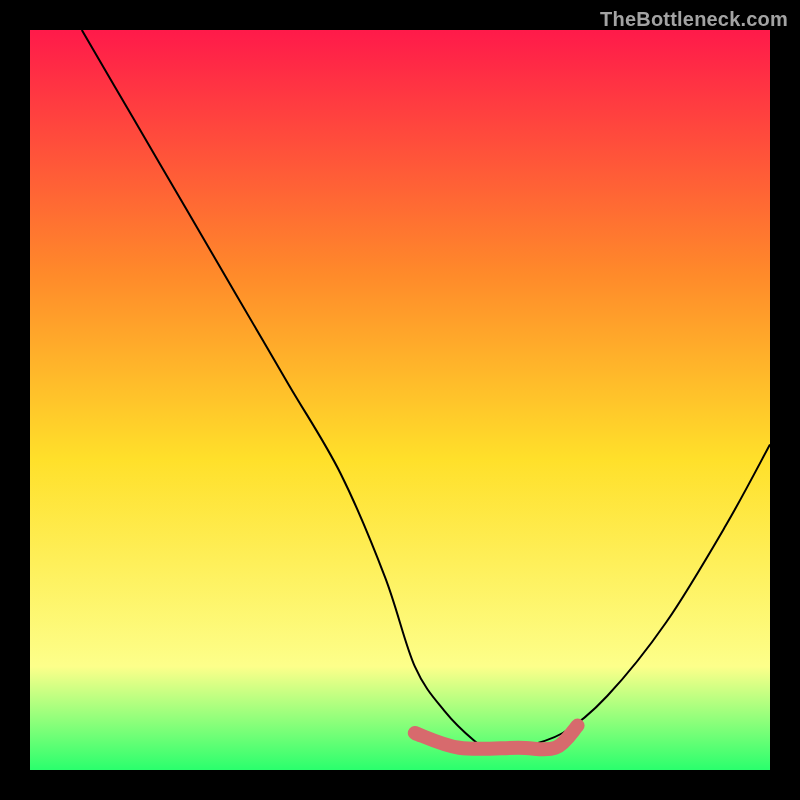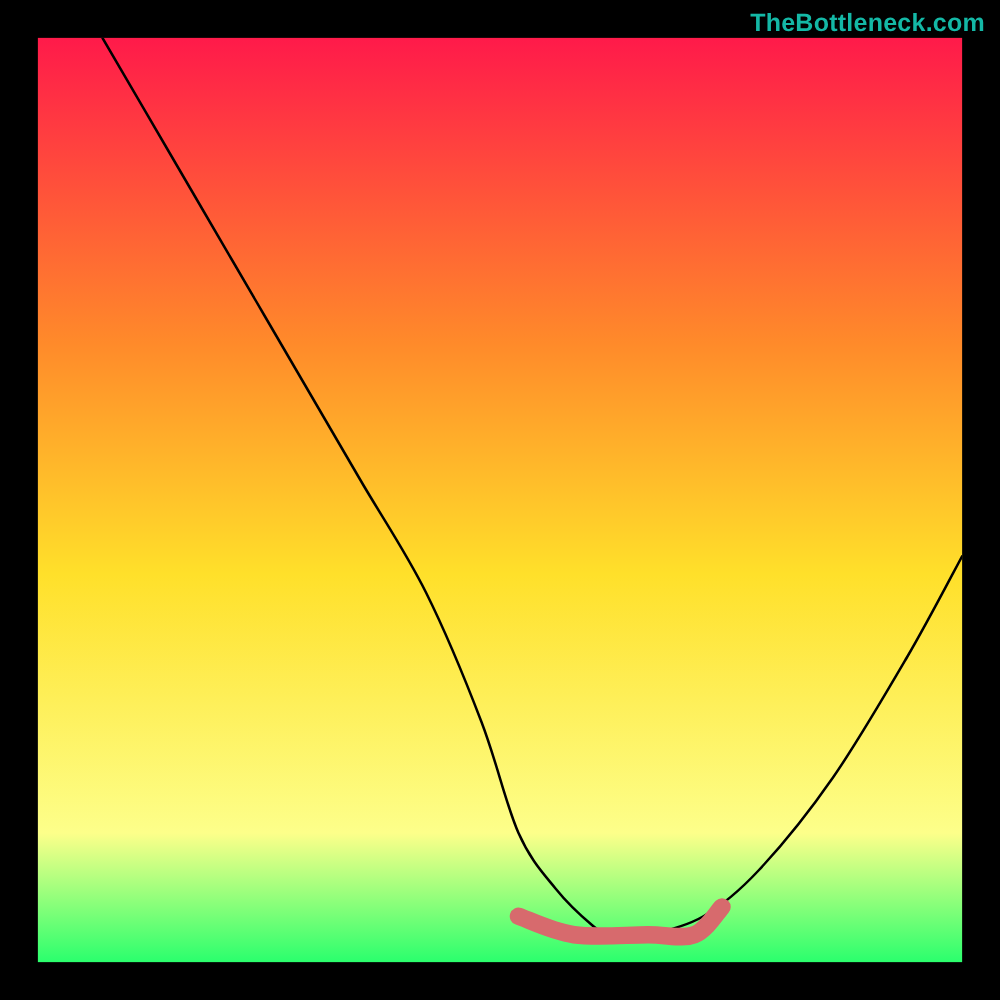--- a/index.html
+++ b/index.html
@@ -13,21 +13,21 @@
   .frame {
     position: relative;
     width: 800px;
     height: 800px;
     background: #000;
   }
   .watermark {
     position: absolute;
     top: 8px;
     right: 12px;
-    color: #14b8a6;
+    color: #a3a3a3;
     font: 600 20px Arial, Helvetica, sans-serif;
     letter-spacing: 0.2px;
   }
   .plot {
     position: absolute;
     left: 30px;
     top: 30px;
     width: 740px;
     height: 740px;
     overflow: hidden;

